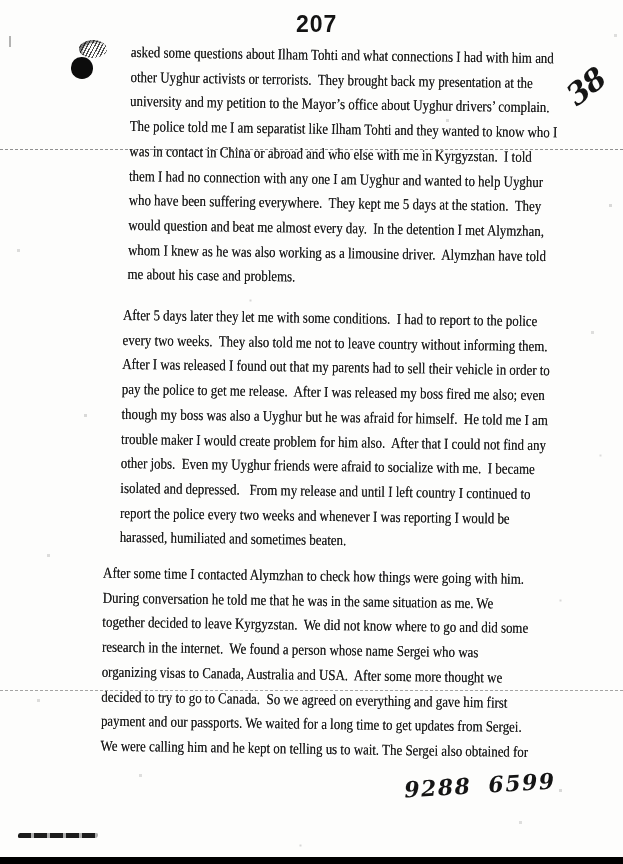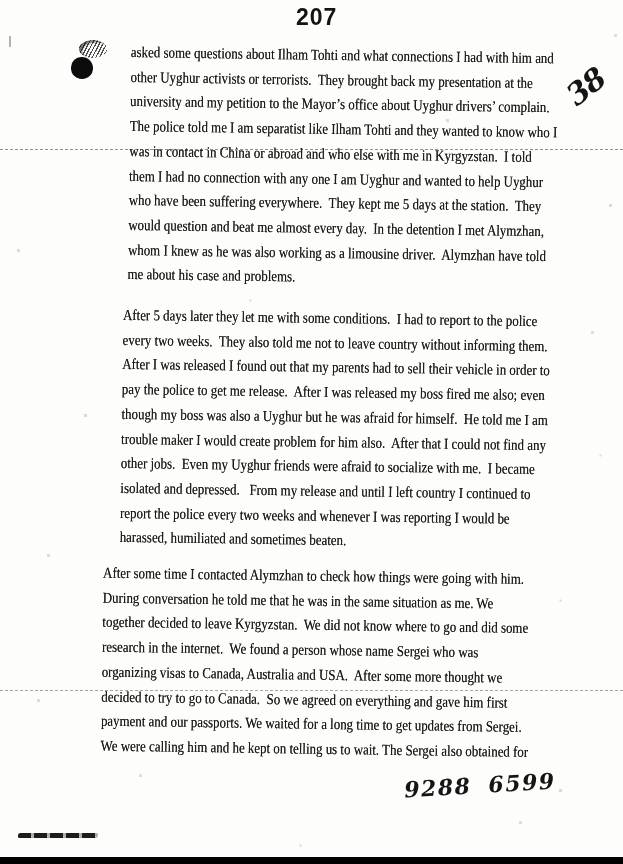--- a/index.html
+++ b/index.html
@@ -9,21 +9,21 @@
   }
   .sheet {
     position: relative;
     width: 623px; height: 864px;
     background: #fdfdfc;
     overflow: hidden;
     color: #1b1b1b;
   }
   .page-number {
     position: absolute;
-    top: 4px; left: 296px;
+    top: 11px; left: 296px;
     font-family: "Liberation Sans", sans-serif;
     font-size: 23px;
     font-weight: 700;
     letter-spacing: 1px;
     color: #141414;
   }
   
   .text-layer {
     position: absolute;
     top: 0; left: 0; width: 623px; height: 864px;

